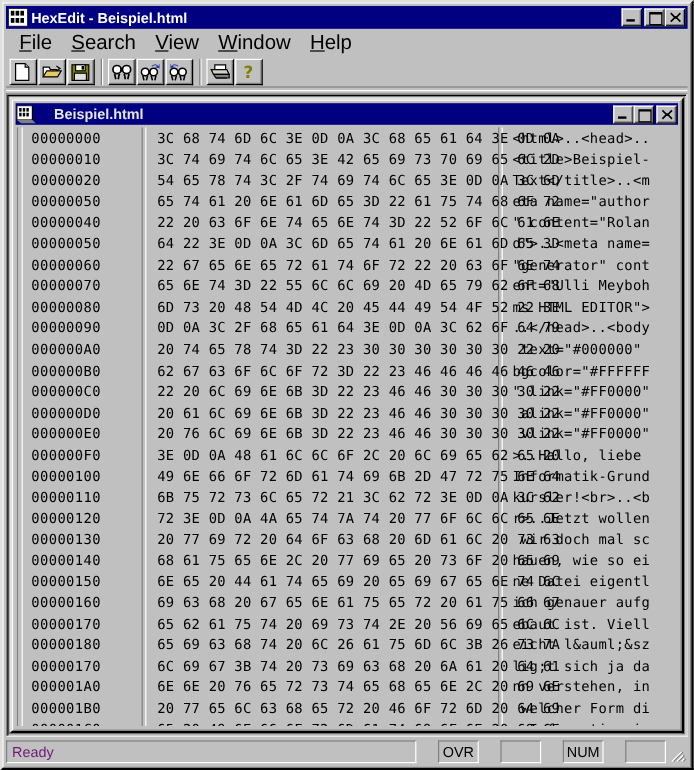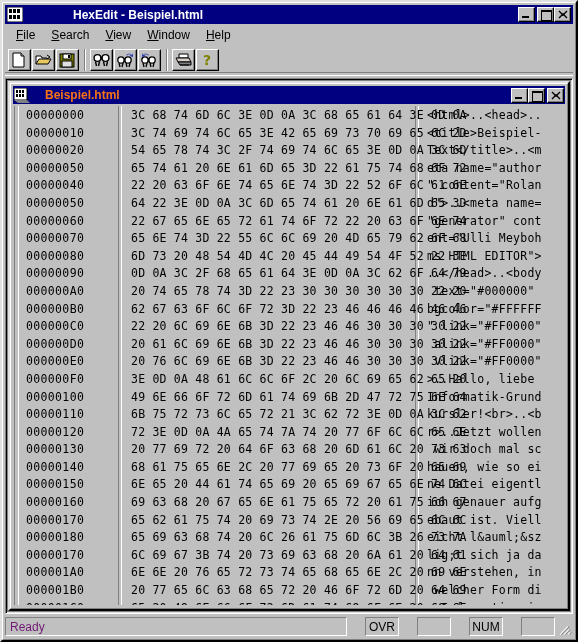--- a/index.html
+++ b/index.html
@@ -51,21 +51,20 @@
   }
   .tb-title {
     color: #ffffff;
     font-size: 12px;
     font-weight: bold;
     letter-spacing: 0px;
     white-space: nowrap;
     flex: 1 1 auto;
     overflow: hidden;
     line-height: 14px;
-    margin-left: 47px;
   }
   .tb-buttons { display: flex; flex: 0 0 auto; gap: 0px; }
   .tb-btn {
     width: 17px; height: 15px;
     background: #c0c0c0;
     position: relative;
     border-top: 1px solid #ffffff;
     border-left: 1px solid #ffffff;
     border-right: 1px solid #000000;
     border-bottom: 1px solid #000000;
@@ -91,21 +90,21 @@
   
   .menubar {
     position: absolute;
     left: 3px; top: 23px; right: 3px;
     height: 21px;
     display: flex; align-items: center;
     padding-left: 3px;
     background: #c0c0c0;
   }
   .menu-item {
-    font-size: 12px; color: #000;
+    font-size: 17px; color: #000;
     padding: 2px 8px 3px 8px;
     line-height: 13px;
     white-space: nowrap;
   }
   .menu-item u { text-decoration: underline; }
 
   
   .toolbar-wrap {
     position: absolute;
     left: 3px; top: 44px; right: 3px;
@@ -176,21 +175,21 @@
   }
   .child-titlebar {
     position: absolute;
     left: 3px; top: 3px; right: 3px;
     height: 18px;
     background: #000080;
     display: flex; align-items: center;
     padding: 0 1px 0 1px;
   }
   .child-title {
-    color: #f97316; font-size: 12px; font-weight: bold;
+    color: #e5e5e5; font-size: 12px; font-weight: bold;
     line-height: 14px; white-space: nowrap;
     flex: 1 1 auto; overflow: hidden; padding-left: 12px;
   }
 
   
   .hexview {
     position: absolute;
     left: 4px; top: 23px; right: 4px; bottom: 4px;
     background: #c0c0c0;
     display: flex;

